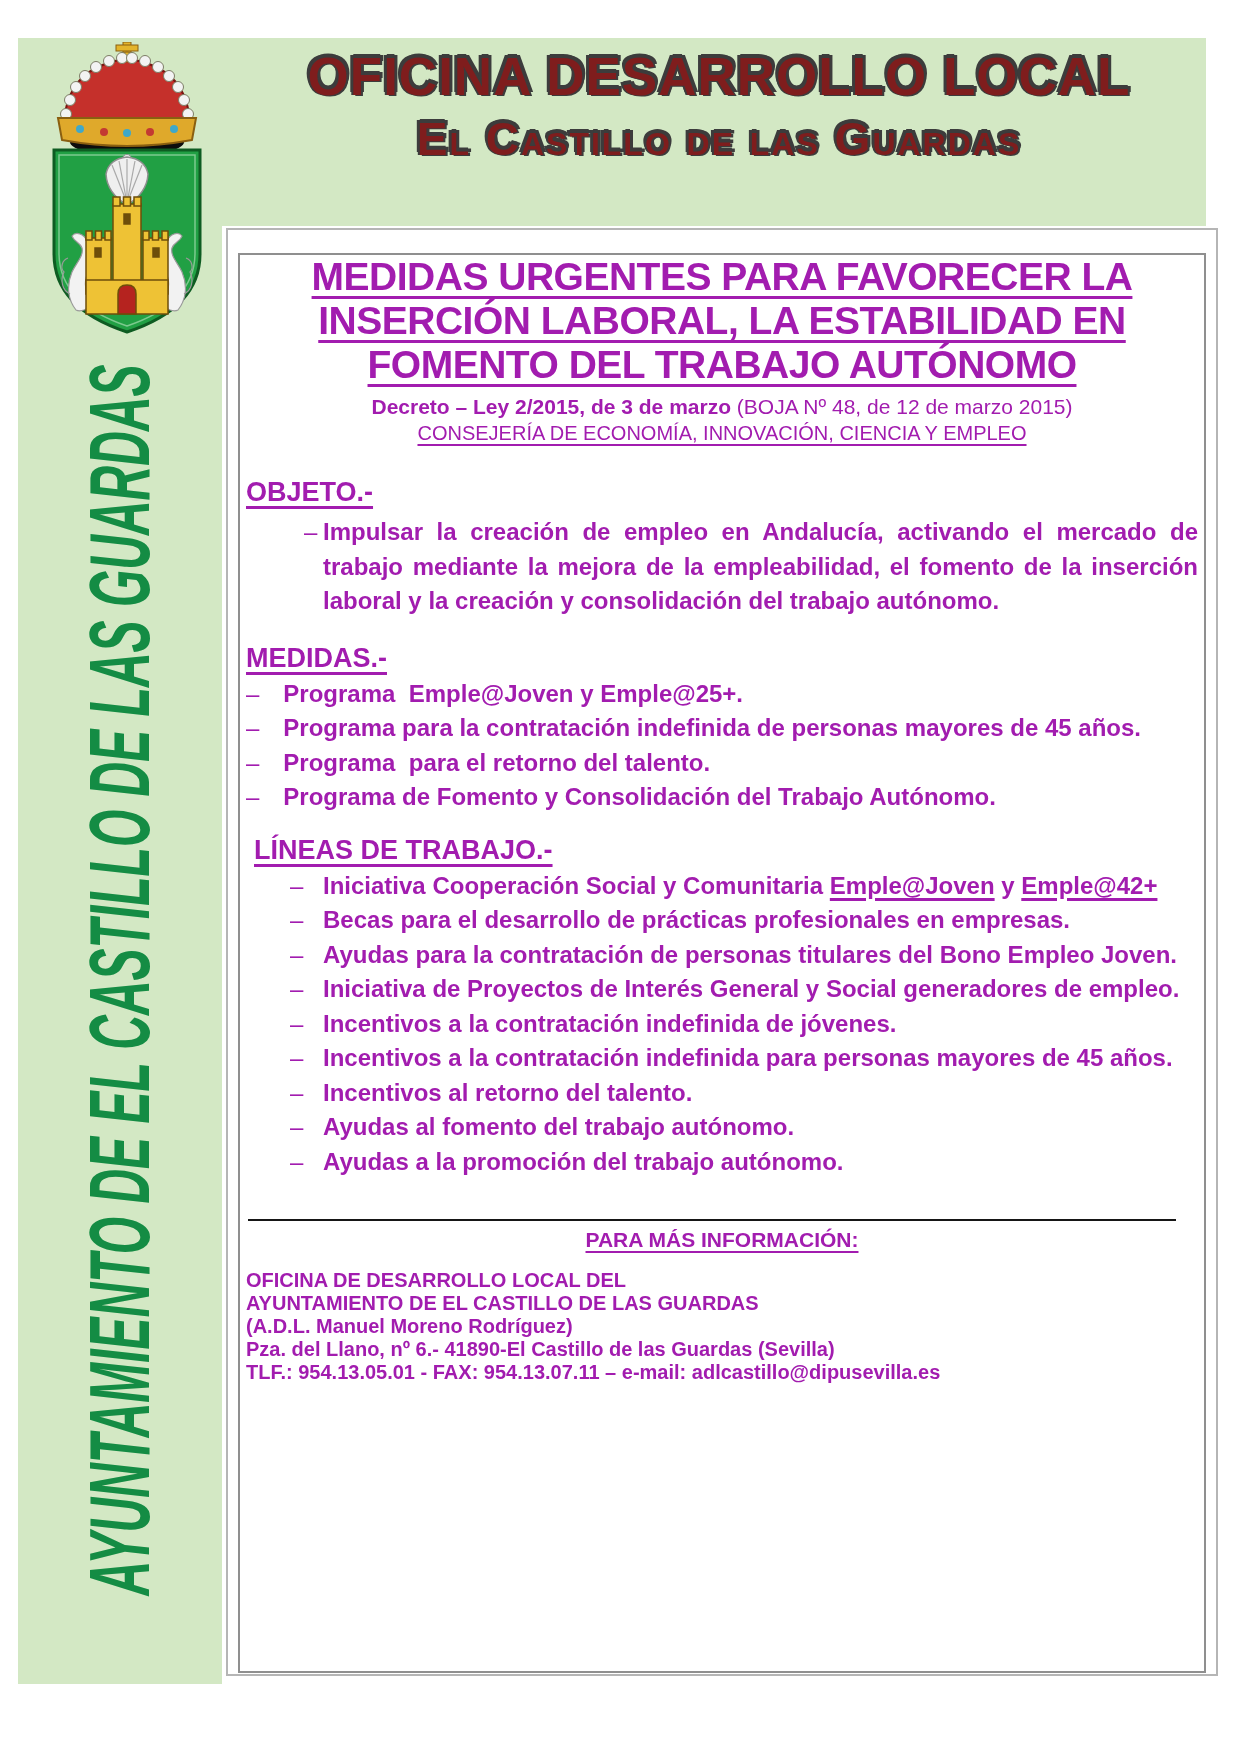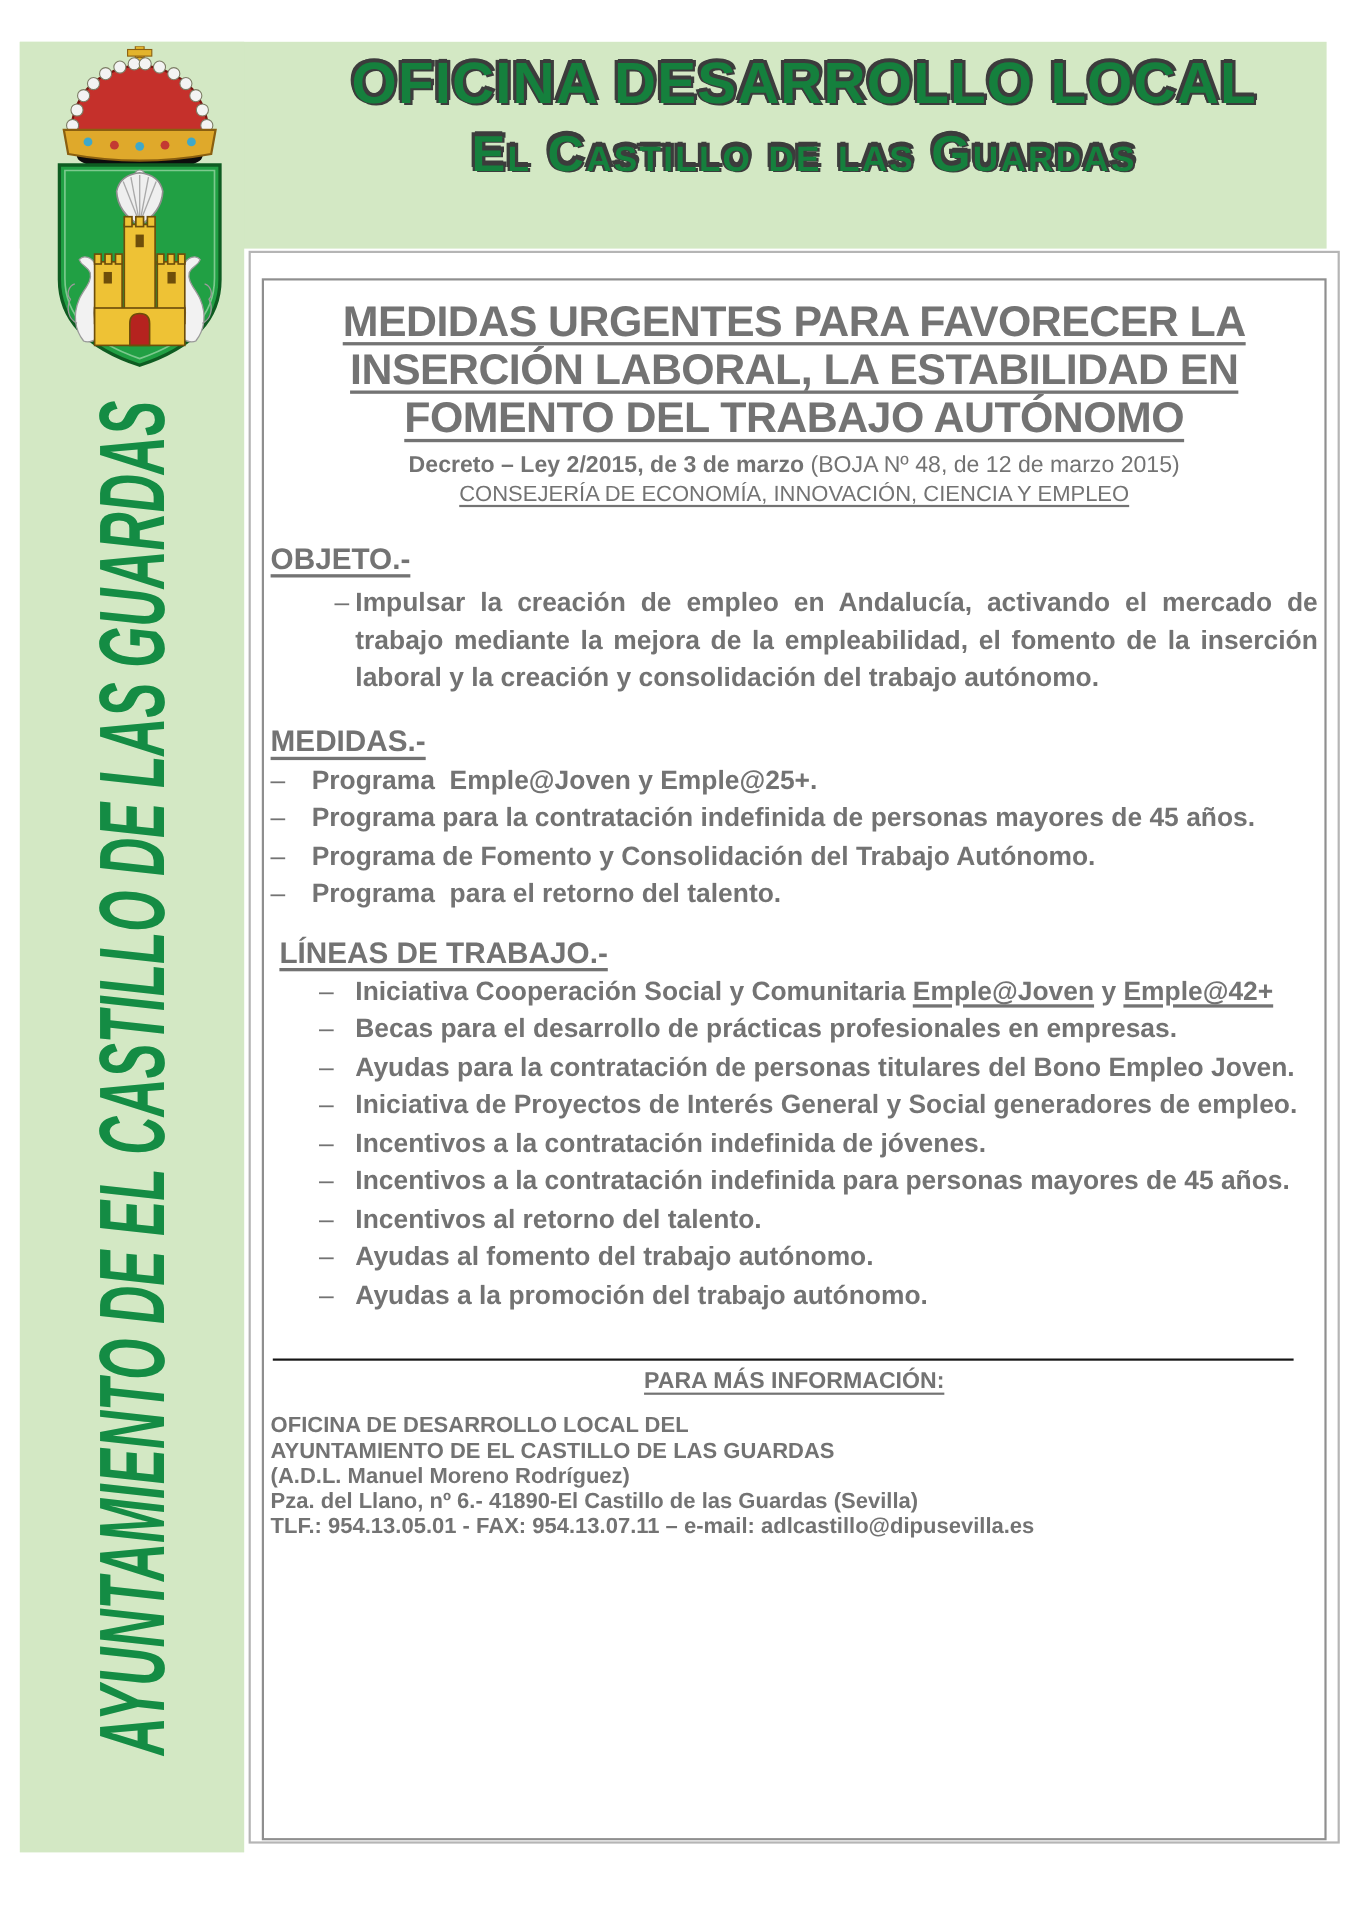--- a/index.html
+++ b/index.html
@@ -5,21 +5,21 @@
   html,body { margin:0; padding:0; background:#ffffff; }
   #page {
     position:relative; width:1240px; height:1754px; background:#ffffff;
     font-family:"Liberation Sans","DejaVu Sans",sans-serif; overflow:hidden;
   }
   
   .panel-header { position:absolute; left:18px; top:38px; width:1188px; height:188px; background:#d3e8c4; }
   .panel-side   { position:absolute; left:18px; top:38px; width:204px;  height:1646px; background:#d3e8c4; }
 
   
-  .title-wrap { position:absolute; left:256px; top:48px; width:950px; text-align:center; color:#15803d; }
+  .title-wrap { position:absolute; left:244px; top:48px; width:950px; text-align:center; color:#7f1d1d; }
   .title-line1 {
     font-size:53px; font-weight:bold; letter-spacing:1px; line-height:1.1;
     text-shadow:0 -4px 0 #3c3c3c,-3px -3px 0 #3c3c3c,3px -3px 0 #3c3c3c,-2px 0 0 #3c3c3c,2px 1px 0 #3c3c3c;
   }
   .title-line2 {
     margin-top:8px; font-size:46px; font-weight:bold; font-variant:small-caps; letter-spacing:2px; line-height:1.1;
     text-shadow:0 -4px 0 #3c3c3c,-3px -3px 0 #3c3c3c,3px -3px 0 #3c3c3c,-2px 0 0 #3c3c3c,2px 1px 0 #3c3c3c;
   }
 
   
@@ -30,21 +30,21 @@
   .side-text span {
     transform:rotate(-90deg) scale(0.75,1.32); white-space:nowrap;
     font-size:64px; font-weight:bold; font-style:italic; color:#148c44; letter-spacing:0px;
   }
 
   
   .crest { position:absolute; left:46px; top:42px; width:162px; height:296px; }
 
   
   .outer-box { position:absolute; left:226px; top:228px; width:992px; height:1448px; background:#ffffff; border:2px solid #b5b5b5; box-sizing:border-box; }
-  .inner-box { position:absolute; left:238px; top:253px; width:968px; height:1420px; background:#ffffff; border:2px solid #8f8f8f; box-sizing:border-box; padding:16px 6px 0 6px; color:#737373; }
+  .inner-box { position:absolute; left:238px; top:253px; width:968px; height:1420px; background:#ffffff; border:2px solid #8f8f8f; box-sizing:border-box; padding:0 6px 0 6px; color:#a21caf; }
 
   .doc-heading { text-align:center; font-size:39px; font-weight:bold; line-height:44px; letter-spacing:-0.5px; }
   .doc-heading div { text-decoration:underline; text-decoration-thickness:3px; text-underline-offset:6px; }
 
   .decree { margin-top:6px; text-align:center; font-size:21px; line-height:27px; }
   .decree .b { font-weight:bold; }
   .department { text-align:center; font-size:20px; font-weight:normal; line-height:27px; }
   .department span { text-decoration:underline; text-decoration-thickness:2px; text-underline-offset:4px; }
 
   .sec-title { font-size:27px; font-weight:bold; line-height:38px; }
@@ -186,22 +186,22 @@
         <span>Impulsar la creación de empleo en Andalucía, activando el mercado de trabajo mediante la mejora de la empleabilidad, el fomento de la inserción  laboral  y  la creación y consolidación  del trabajo autónomo.</span>
       </p>
     </div>
 
     <div class="sec-title sec-medidas">
       <span>MEDIDAS.-</span>
     </div>
     <div class="body-list">
       <p class="li-med"><span class="dash">–</span><span>Programa  Emple@Joven y Emple@25+.</span></p>
       <p class="li-med"><span class="dash">–</span><span>Programa para la contratación indefinida de personas mayores de 45 años.</span></p>
+      <p class="li-med"><span class="dash">–</span><span>Programa  para el retorno del talento.</span></p>
       <p class="li-med"><span class="dash">–</span><span>Programa de Fomento y Consolidación del Trabajo Autónomo.</span></p>
-      <p class="li-med"><span class="dash">–</span><span>Programa  para el retorno del talento.</span></p>
     </div>
 
     <div class="sec-title sec-lineas">
       <span>LÍNEAS DE TRABAJO.-</span>
     </div>
     <div class="body-list">
       <p class="li-hang li-lineas">
         <span class="dash">–</span><span>Iniciativa Cooperación Social y Comunitaria </span><span class="u">Emple@Joven</span><span> y </span><span class="u">Emple@42+</span>
       </p>
       <p class="li-hang li-lineas"><span class="dash">–</span><span>Becas para el desarrollo de prácticas profesionales en empresas.</span></p>

